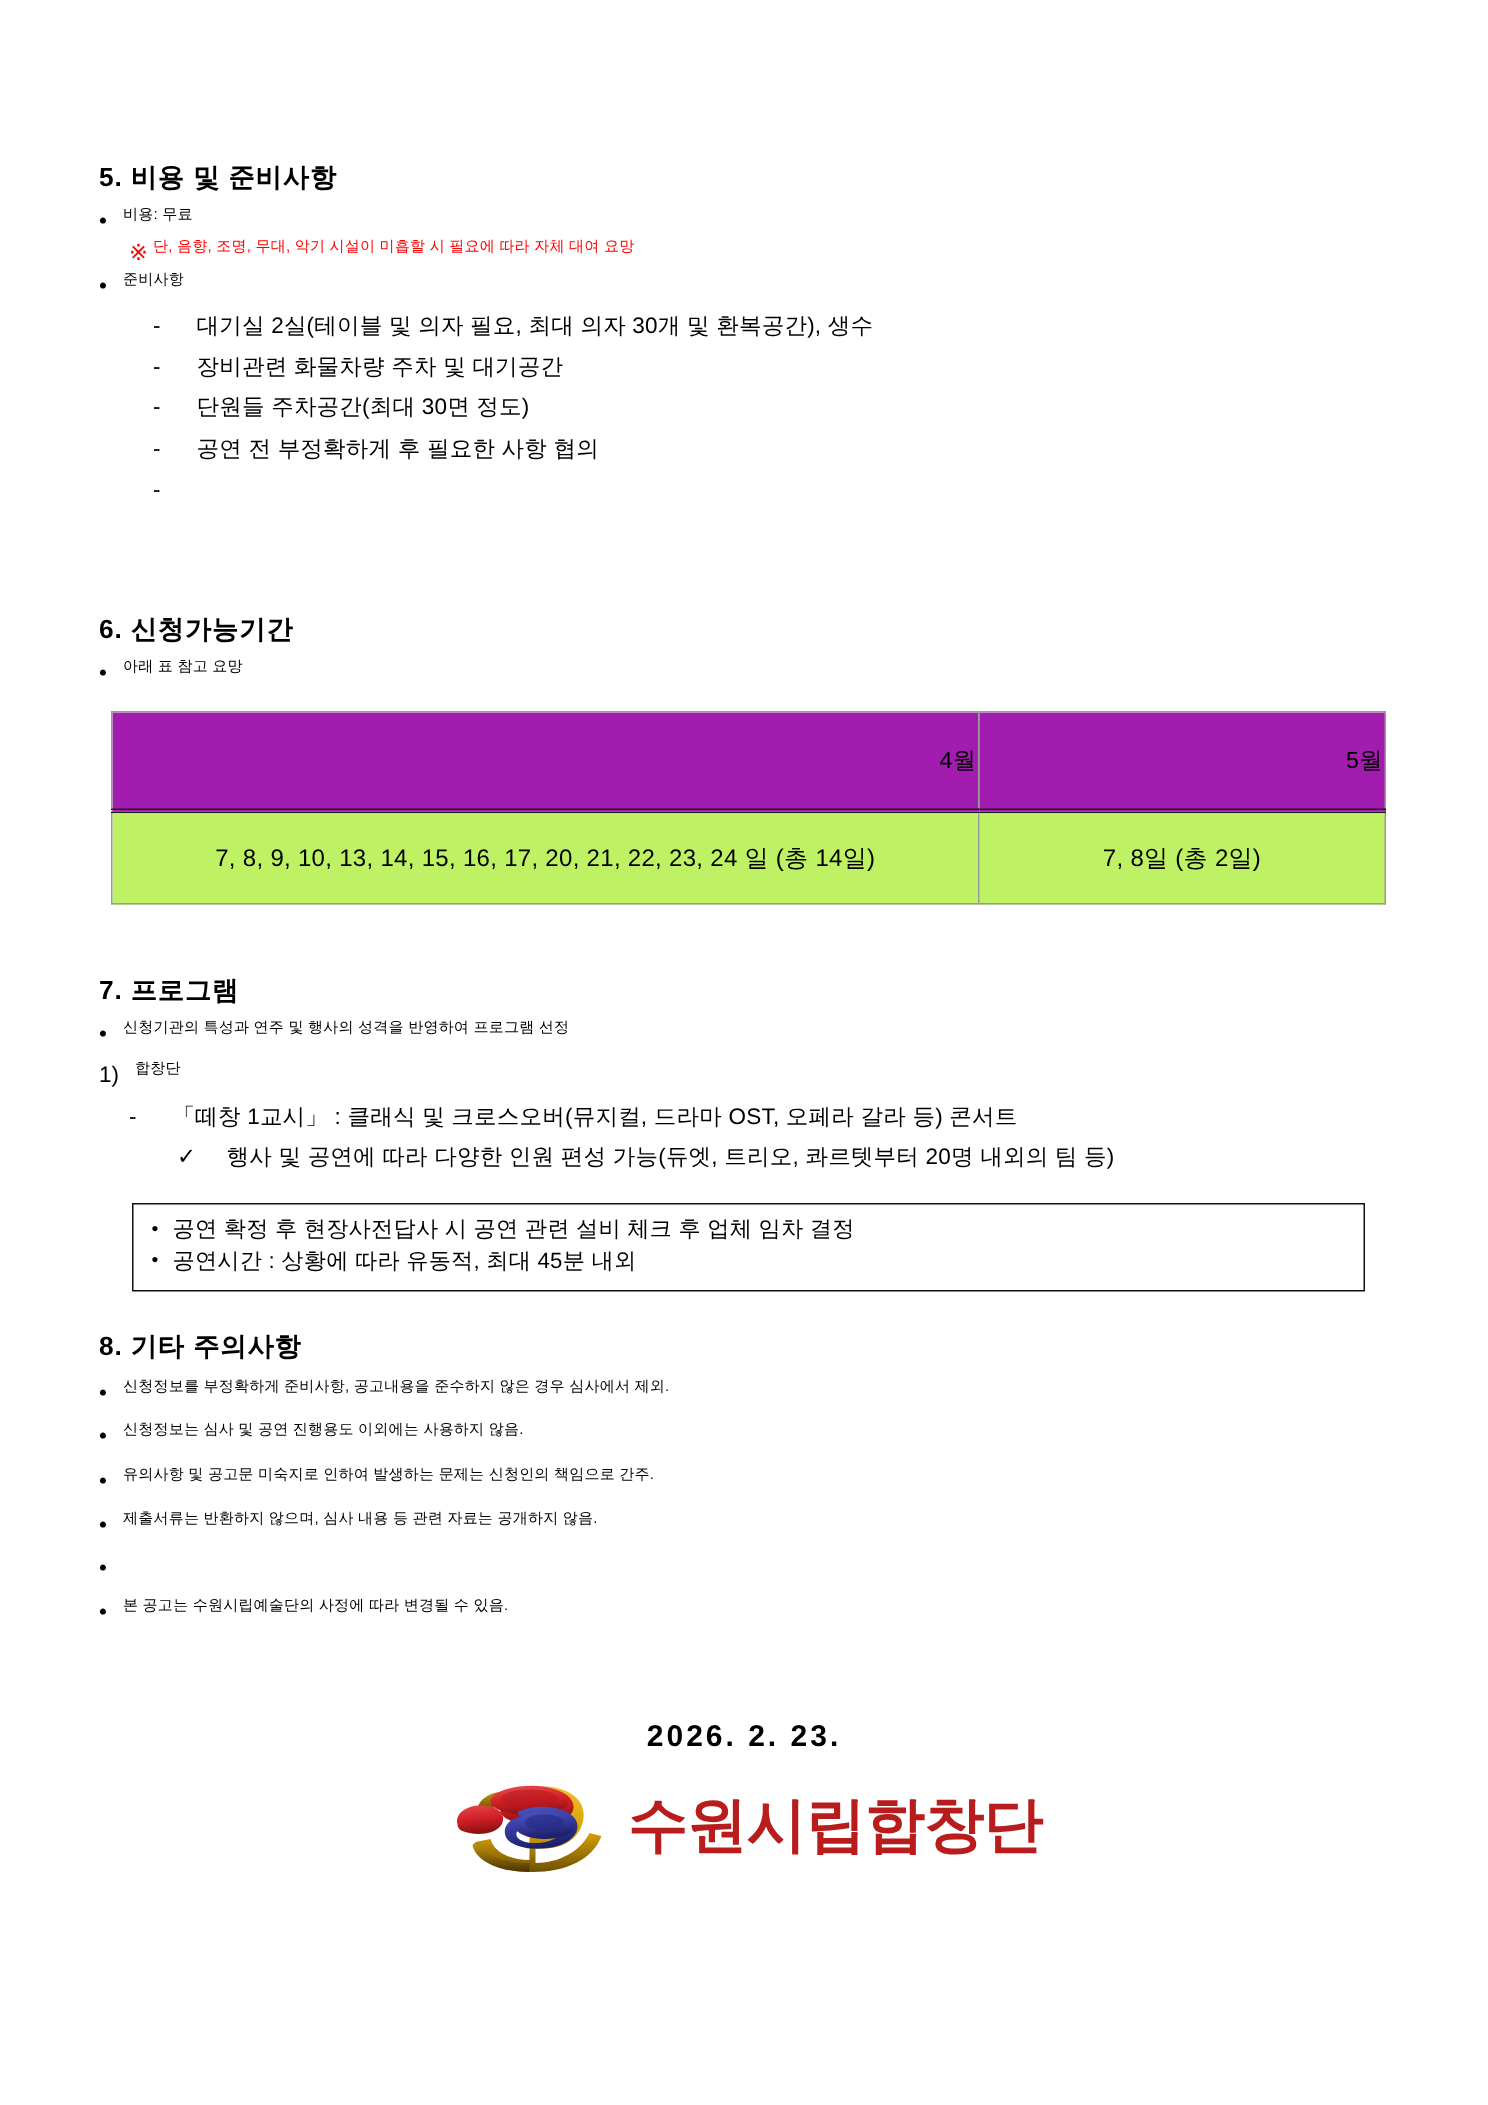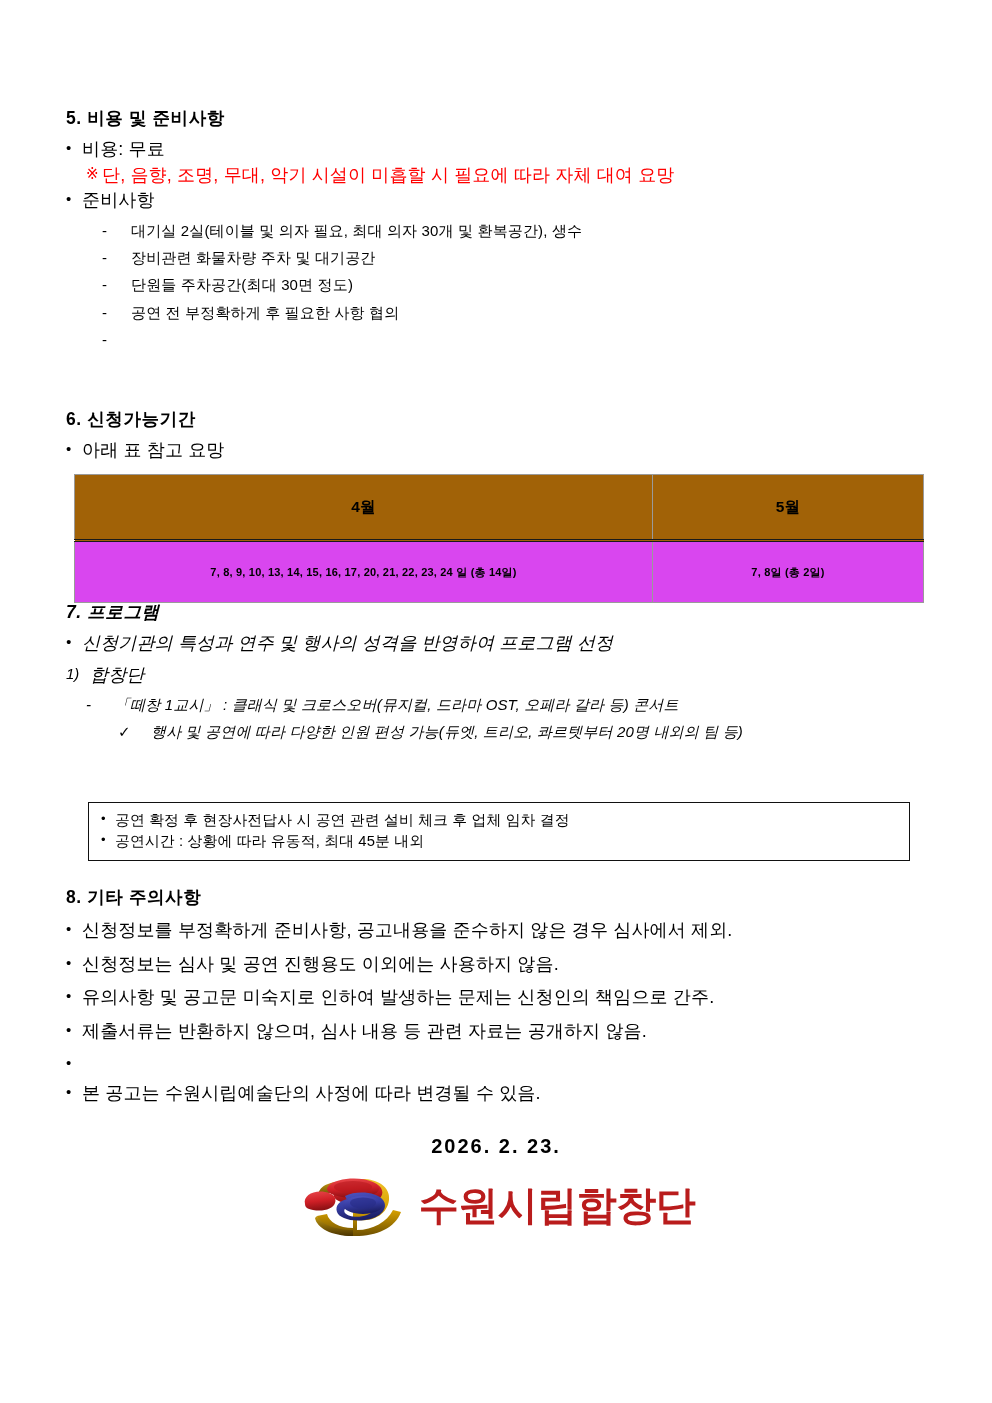--- a/index.html
+++ b/index.html
@@ -56,36 +56,36 @@
     line-height: 1.42;
   }
   .check {
     flex: 0 0 auto;
     width: 21px;
     text-align: left;
     font-size: 15px;
     line-height: 1.42;
   }
   .txt {
-    font-size: 18px;
+    font-size: 10px;
     letter-spacing: 0.15px;
     line-height: 1.42;
   }
   .txt.sm { font-size: 15px; margin-left: 12px; }
 
   .red { color: #ff0000; }
   .indent-1 { margin-left: 20px; }
   .indent-2 { margin-left: 36px; }
   .indent-3 { margin-left: 52px; }
 
   
   #block-sec5 { position: absolute; left: 66px; top: 108px; width: 860px; }
   #block-sec6 { position: absolute; left: 66px; top: 409px; width: 860px; }
   #table-wrap { position: absolute; left: 74px; top: 474px; width: 843px; }
-  #block-sec7 { position: absolute; left: 66px; top: 602px; width: 880px; font-style: italic; }
+  #block-sec7 { position: absolute; left: 66px; top: 650px; width: 880px; }
   #note-box   { position: absolute; left: 88px; top: 802px; width: 822px; }
   #block-sec8 { position: absolute; left: 66px; top: 887px; width: 880px; }
   #footer     { position: absolute; left: 0;   top: 1135px; width: 992px; }
 
   .sp-6  { height: 6px; }
   .sp-8  { height: 8px; }
   .sp-10 { height: 10px; }
 
   
   table.period {
@@ -93,31 +93,32 @@
     width: 843px;
     table-layout: fixed;
   }
   table.period th,
   table.period td {
     border: 1px solid #9a9a9a;
     text-align: center;
     vertical-align: middle;
   }
   table.period th {
-    background: #a16207;
+    background: #a21caf;
     font-size: 15.5px;
-    font-weight: bold;
+    font-weight: normal;
     height: 62px;
     border-bottom: 3px double #1a1a1a;
     letter-spacing: 0.3px;
+    text-align: right;
   }
   table.period td {
-    background: #d946ef;
-    font-size: 11px;
-    font-weight: bold;
+    background: #bef264;
+    font-size: 16px;
+    font-weight: normal;
     height: 58px;
     letter-spacing: 0.2px;
   }
   .col-apr { width: 575px; }
   .col-may { width: 268px; }
 
   
   .note-box {
     border: 1px solid #111111;
     box-sizing: border-box;
@@ -126,21 +127,21 @@
   .note-box .row { line-height: 1.5; }
   .note-box .txt { font-size: 14.8px; text-align: right; }
   .note-box .bullet { width: 14px; font-size: 13px; }
 
   
   .date-line {
     text-align: center;
     font-size: 20px;
     font-weight: bold;
     letter-spacing: 2px;
-    margin: 0;
+    margin: 12px;
   }
   .logo-line {
     margin-top: 14px;
     display: flex;
     align-items: center;
     justify-content: center;
     gap: 10px;
   }
   .logo-mark {
     width: 112px;

